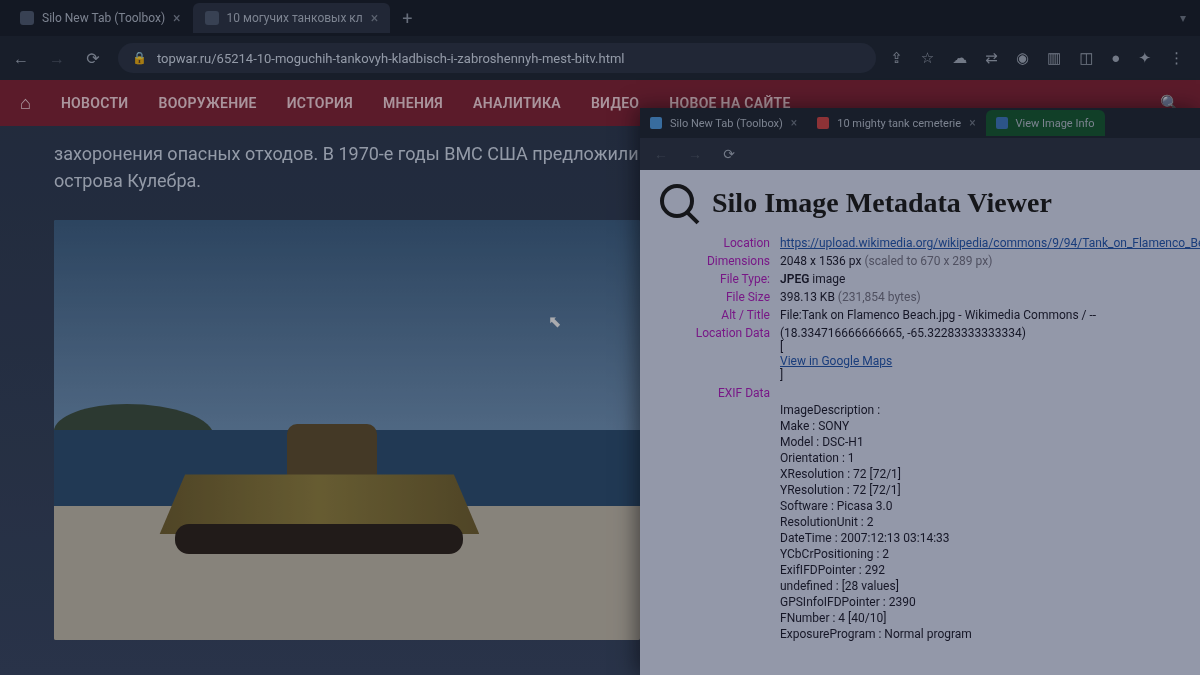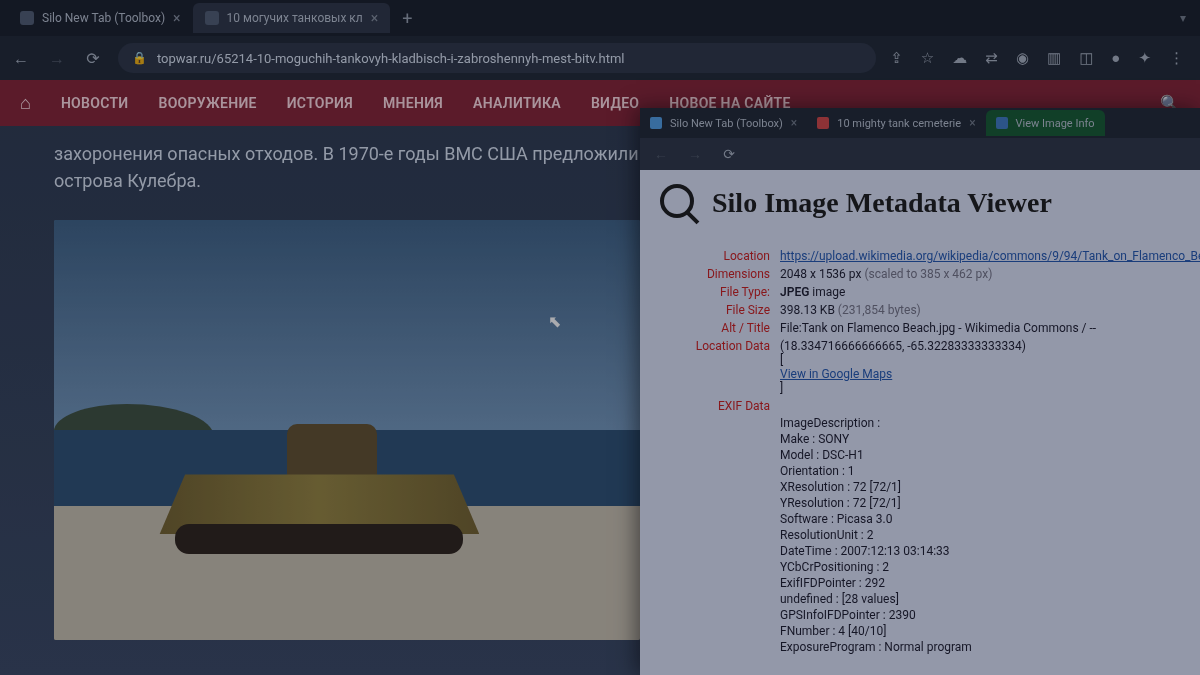--- a/index.html
+++ b/index.html
@@ -56,29 +56,29 @@
 .f-info { background: #3a70b0; }
 
 .win2-addr { height: 32px; background: #2a3140; display: flex; align-items: center; padding: 0 10px; gap: 12px; }
 .win2-addr .nav-btn { font-size: 14px; }
 .win2-addr input { flex: 1; background: #3a4150; border: none; border-radius: 14px; height: 24px; padding: 0 28px 0 12px; color: #9aa2af; font-size: 11px; }
 .win2-addr .g { position: relative; flex: 1; }
 .win2-addr .g::before { content: ""; position: absolute; left: 8px; top: 50%; transform: translateY(-50%); width: 12px; height: 12px; border-radius: 50%; background: conic-gradient(#ea4335 0 25%, #fbbc05 0 50%, #34a853 0 75%, #4285f4 0); }
 .win2-addr .g input { padding-left: 26px; }
 
 .viewer { background: #c8cde0; height: calc(100% - 62px); padding: 14px 20px 0 20px; overflow: hidden; }
-.viewer-head { display: flex; align-items: center; gap: 14px; margin-bottom: 25px; }
+.viewer-head { display: flex; align-items: center; gap: 14px; margin-bottom: 12px; }
 .mag { width: 38px; height: 38px; position: relative; }
 .mag::before { content: ""; position: absolute; width: 26px; height: 26px; border: 4px solid #1a1a1a; border-radius: 50%; }
 .mag::after { content: ""; position: absolute; width: 14px; height: 4px; background: #1a1a1a; bottom: 2px; right: -2px; transform: rotate(45deg); }
 .viewer-title { font-size: 28px; font-weight: 700; color: #1a1a1a; font-family: Georgia, serif; }
 
 .meta-table { font-size: 12px; width: 100%; }
 .meta-row { display: flex; padding: 2px 0; }
-.meta-key { width: 120px; text-align: right; color: #b91c1c; padding-right: 10px; flex-shrink: 0; }
+.meta-key { width: 120px; text-align: right; color: #a21caf; padding-right: 10px; flex-shrink: 0; }
 .meta-val { color: #1a1a2a; flex: 1; }
 .meta-val .muted { color: #6a6a7a; }
 .meta-val a { color: #2050a0; text-decoration: underline; }
 .meta-val .bold { font-weight: 600; }
 .exif-list { margin-top: 16px; }
 .exif-list div { padding: 1px 0; }
 
 
 .dim { position: absolute; inset: 0; background: rgba(10,15,30,0.28); pointer-events: none; z-index: 100; }
 </style>
@@ -180,21 +180,21 @@
       <div class="mag"></div>
       <div class="viewer-title">Silo Image Metadata Viewer</div>
     </div>
     <div class="meta-table">
       <div class="meta-row">
         <div class="meta-key">Location</div>
         <div class="meta-val"><a>https://upload.wikimedia.org/wikipedia/commons/9/94/Tank_on_Flamenco_Beach.j</a></div>
       </div>
       <div class="meta-row">
         <div class="meta-key">Dimensions</div>
-        <div class="meta-val"><span>2048 x 1536 px</span> <span class="muted">(scaled to 385 x 462 px)</span></div>
+        <div class="meta-val"><span>2048 x 1536 px</span> <span class="muted">(scaled to 670 x 289 px)</span></div>
       </div>
       <div class="meta-row">
         <div class="meta-key">File Type:</div>
         <div class="meta-val"><span class="bold">JPEG</span><span> image</span></div>
       </div>
       <div class="meta-row">
         <div class="meta-key">File Size</div>
         <div class="meta-val"><span>398.13 KB</span> <span class="muted">(231,854 bytes)</span></div>
       </div>
       <div class="meta-row">

